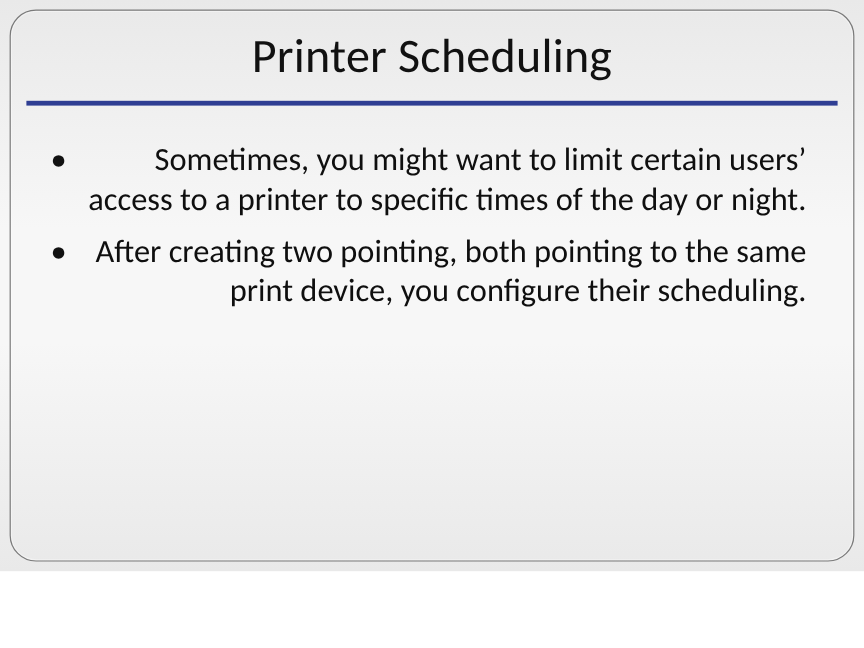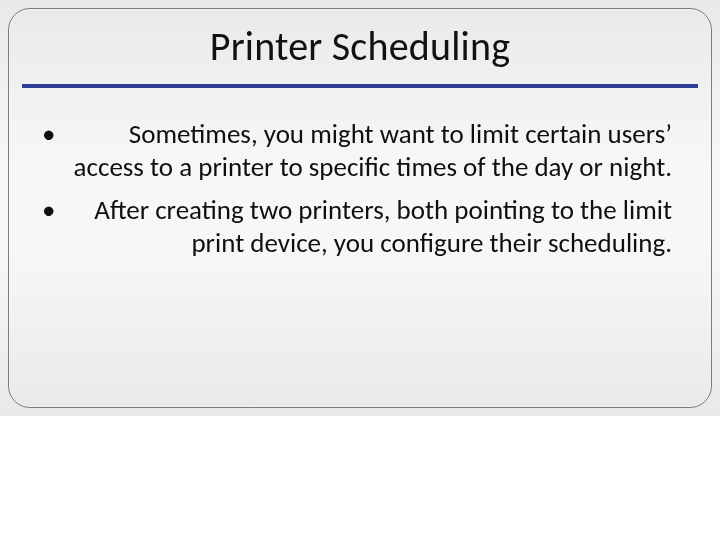--- a/index.html
+++ b/index.html
@@ -7,21 +7,21 @@
     padding: 0;
     width: 720px;
     height: 540px;
     background: #fff;
     font-family: Calibri, "Segoe UI", Arial, sans-serif;
   }
   .slide {
     position: relative;
     box-sizing: border-box;
     width: 720px;
-    height: 416px;
+    height: 476px;
     background: linear-gradient(180deg, #e9e9e9 0%, #f7f7f7 40%, #f7f7f7 60%, #e9e9e9 100%);
     padding: 10px;
   }
   .frame {
     position: absolute;
     top: 8px;
     left: 8px;
     right: 8px;
     bottom: 8px;
     border: 1px solid #7a7a7a;
@@ -84,16 +84,16 @@
 <div class="slide">
   <div class="frame"></div>
 
   <div class="title">Printer Scheduling</div>
 
   <div class="rule"></div>
 
   <div class="body">
     <ul class="bullets">
       <li>Sometimes, you might want to limit certain users’ access to a printer to specific times of the day or night.</li>
-      <li>After creating two printers, both pointing to the limit print device, you configure their scheduling.</li>
+      <li>After creating two pointing, both pointing to the same print device, you configure their scheduling.</li>
     </ul>
   </div>
 </div>
 
 </body></html>

